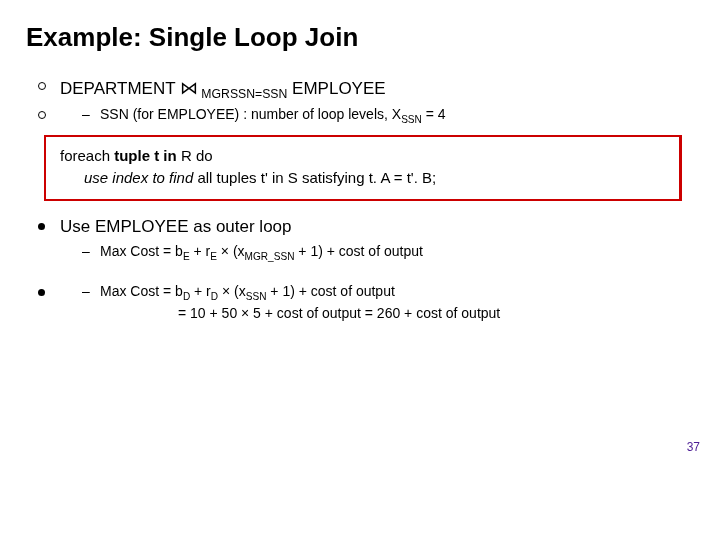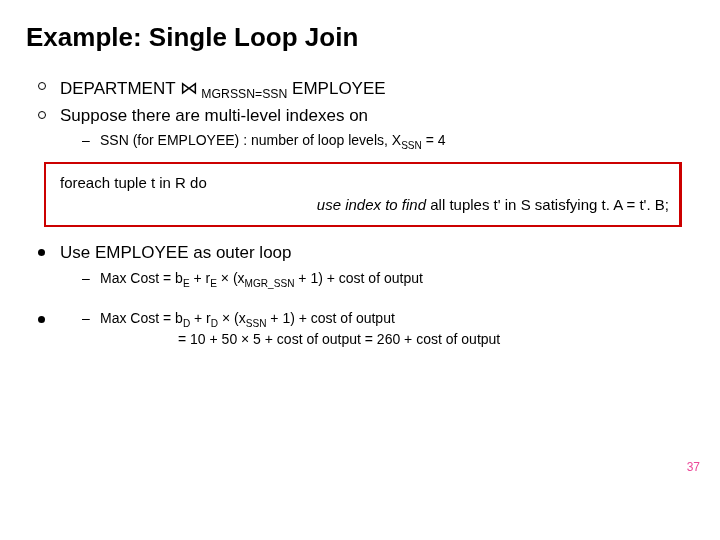--- a/index.html
+++ b/index.html
@@ -82,53 +82,51 @@
     margin: 10px 14px 14px 20px;
     border: 2.5px solid #c00;
     border-right-width: 3px;
     padding: 8px 10px 10px 14px;
     font-size: 15px;
     line-height: 1.45;
   }
   .codebox .l2 {
     padding-left: 24px;
     font-style: italic;
-    text-align: right;
   }
   .codebox .kw { font-weight: normal; }
-  .codebox .nk { font-weight: normal; }
+  .codebox .nk { font-weight: bold; }
   .join {
     font-family: "Arial", sans-serif;
     font-size: 18px;
   }
   sub { font-size: 0.72em; vertical-align: sub; line-height: 0; }
   .pagenum {
     position: absolute;
     right: 20px;
-    bottom: 6px;
+    bottom: 26px;
     font-size: 12px;
-    color: #ec4899;
+    color: #4c1d95;
   }
   .gap { height: 6px; }
 </style>
 </head>
 <body>
 
 <div class="slide">
 
   <div class="title">Example: Single Loop Join</div>
 
   <ul class="top">
 
     <li class="hollow">
       <span>DEPARTMENT </span><span class="join">⋈</span><sub> MGRSSN=SSN</sub><span> EMPLOYEE</span>
     </li>
 
     <li class="hollow">
-      <span>Suppose there are multi-level indexes on</span>
       <ul class="sub">
         <li class="dash">
           <span>SSN (for EMPLOYEE) : number of loop levels, X</span><sub>SSN</sub><span> = 4</span>
         </li>
       </ul>
     </li>
   </ul>
 
   <div class="codebox">
     <div>

